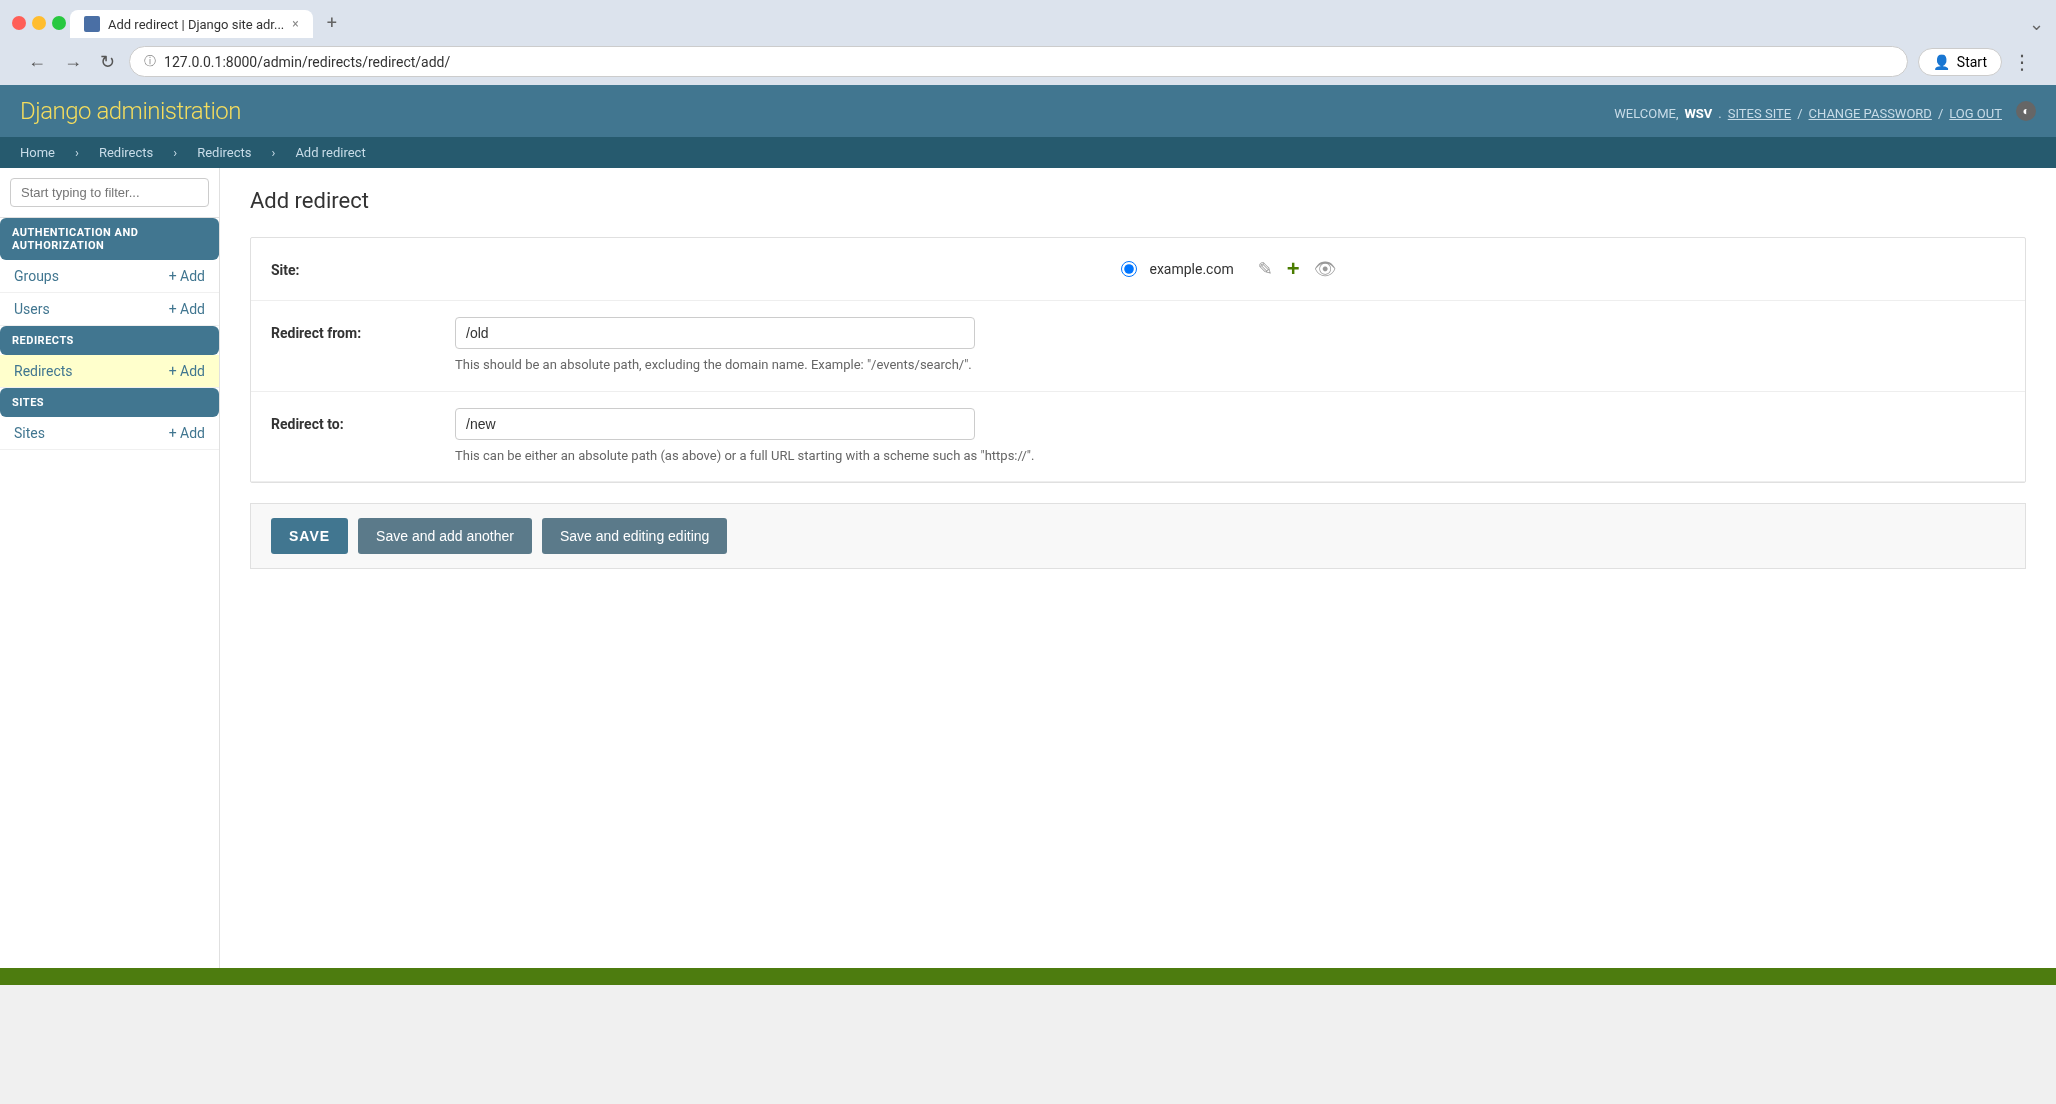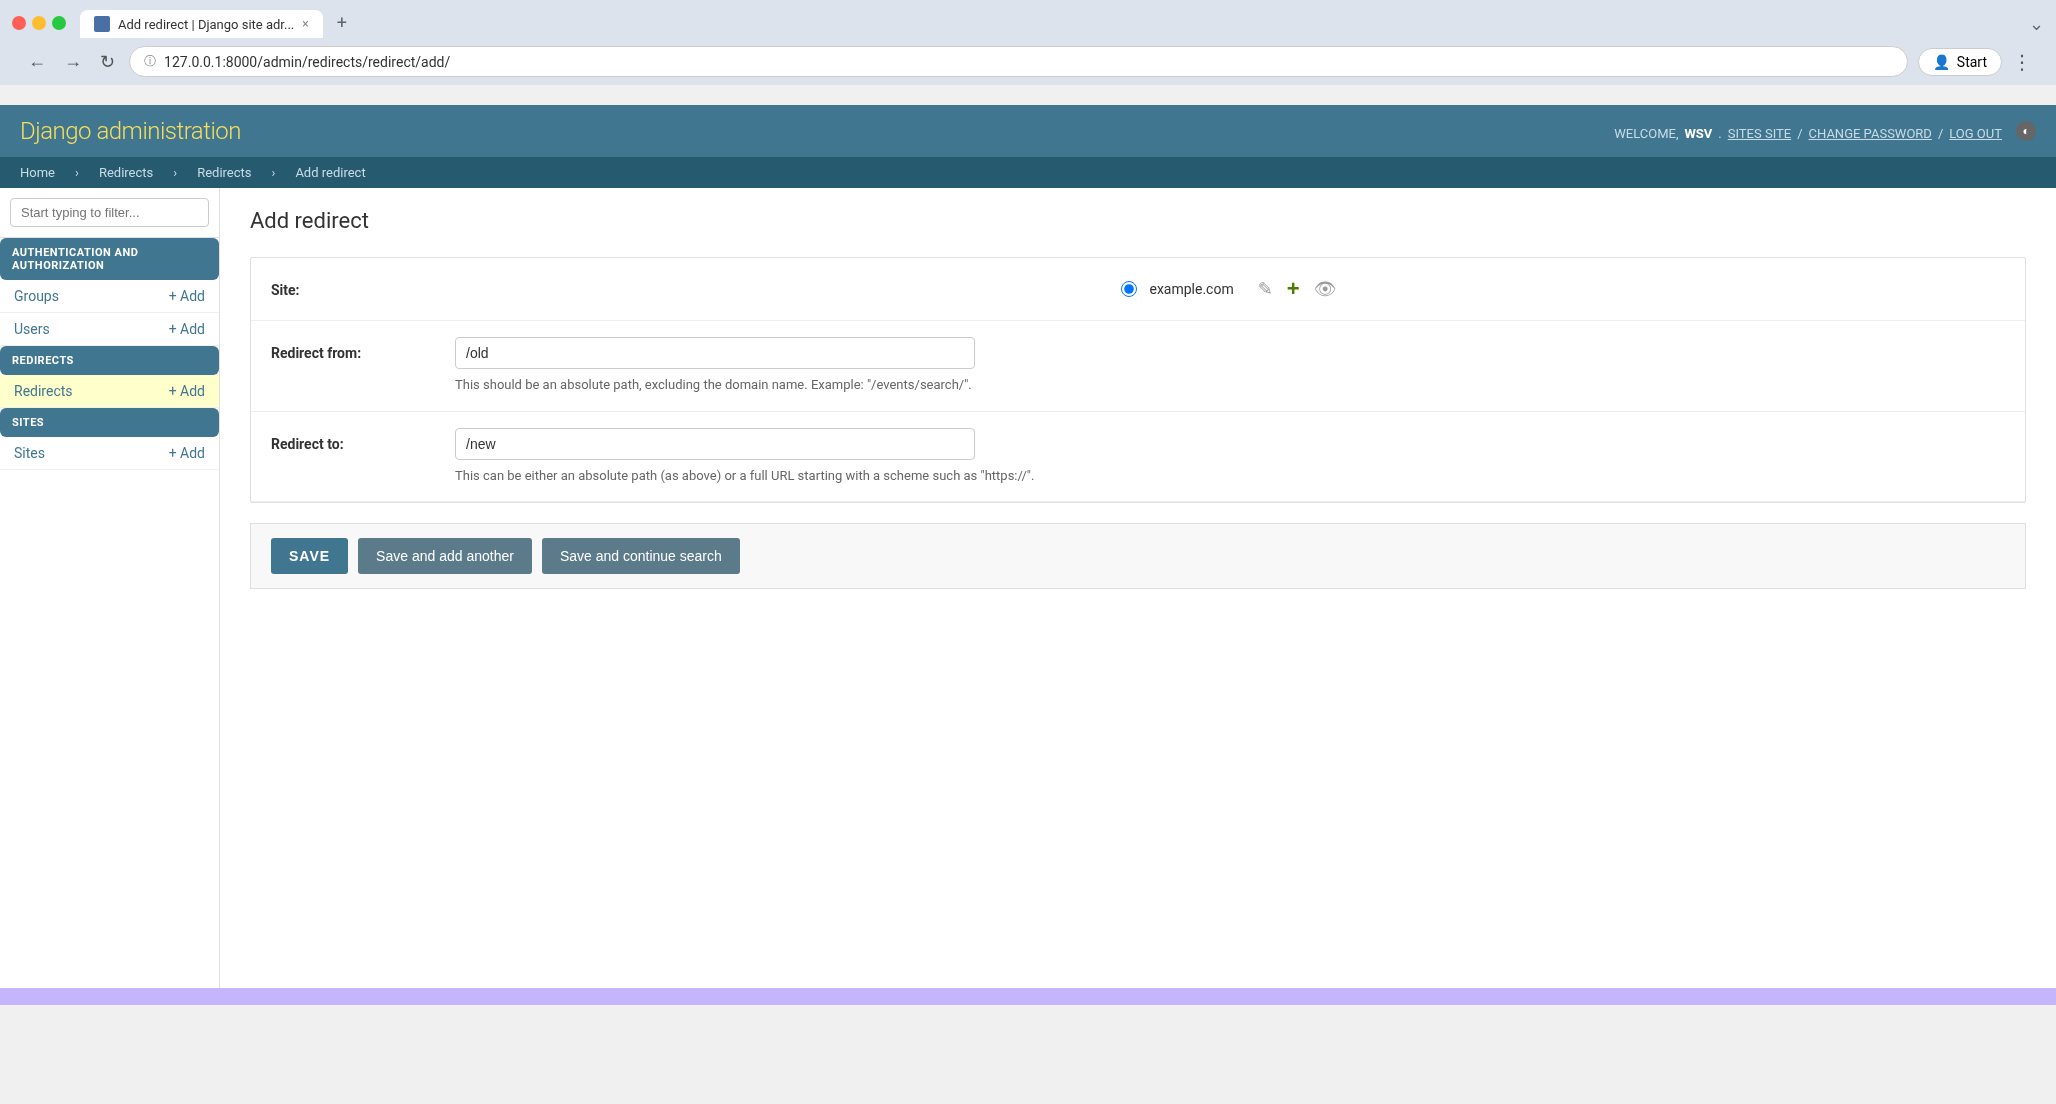--- a/index.html
+++ b/index.html
@@ -6,21 +6,20 @@
     body { font-family: -apple-system, BlinkMacSystemFont, "Segoe UI", Roboto, sans-serif; background: #f0f0f0; font-size: 14px; }
 
     
     .browser-chrome {
       background: #dce3ed;
       padding: 8px 12px 0;
     }
     .browser-top {
       display: flex;
       align-items: center;
-      gap: 10px;
       padding-bottom: 8px;
       text-align: right;
     }
     .traffic-lights { display: flex; gap: 6px; align-items: center; }
     .traffic-light {
       width: 14px; height: 14px; border-radius: 50%;
       display: inline-block;
     }
     .tl-red { background: #ff5f57; }
     .tl-yellow { background: #ffbd2e; }
@@ -72,21 +71,21 @@
       padding: 5px 14px;
       display: flex;
       align-items: center;
       gap: 6px;
       font-size: 14px;
       cursor: pointer;
     }
     .more-btn { background: none; border: none; font-size: 20px; color: #555; cursor: pointer; }
 
     
-    .django-admin { background: #c4b5fd; min-height: 900px; margin-top: 20px; }
+    .django-admin { background: #4d7c0f; min-height: 900px; }
 
     
     .admin-header {
       background: #417690;
       padding: 12px 20px;
       display: flex;
       align-items: center;
       justify-content: space-between;
     }
     .admin-title {
@@ -424,18 +423,18 @@
           <div class="form-field">
             <input type="text" class="field-input" value="/new" style="">
             <div class="field-help">This can be either an absolute path (as above) or a full URL starting with a scheme such as "https://".</div>
           </div>
         </div>
       </div>
 
       <div class="submit-row">
         <button class="btn-save">SAVE</button>
         <button class="btn-secondary">Save and add another</button>
-        <button class="btn-secondary">Save and continue search</button>
+        <button class="btn-secondary">Save and editing editing</button>
       </div>
     </div>
 
   </div>
 </div>
 
 </body></html>

